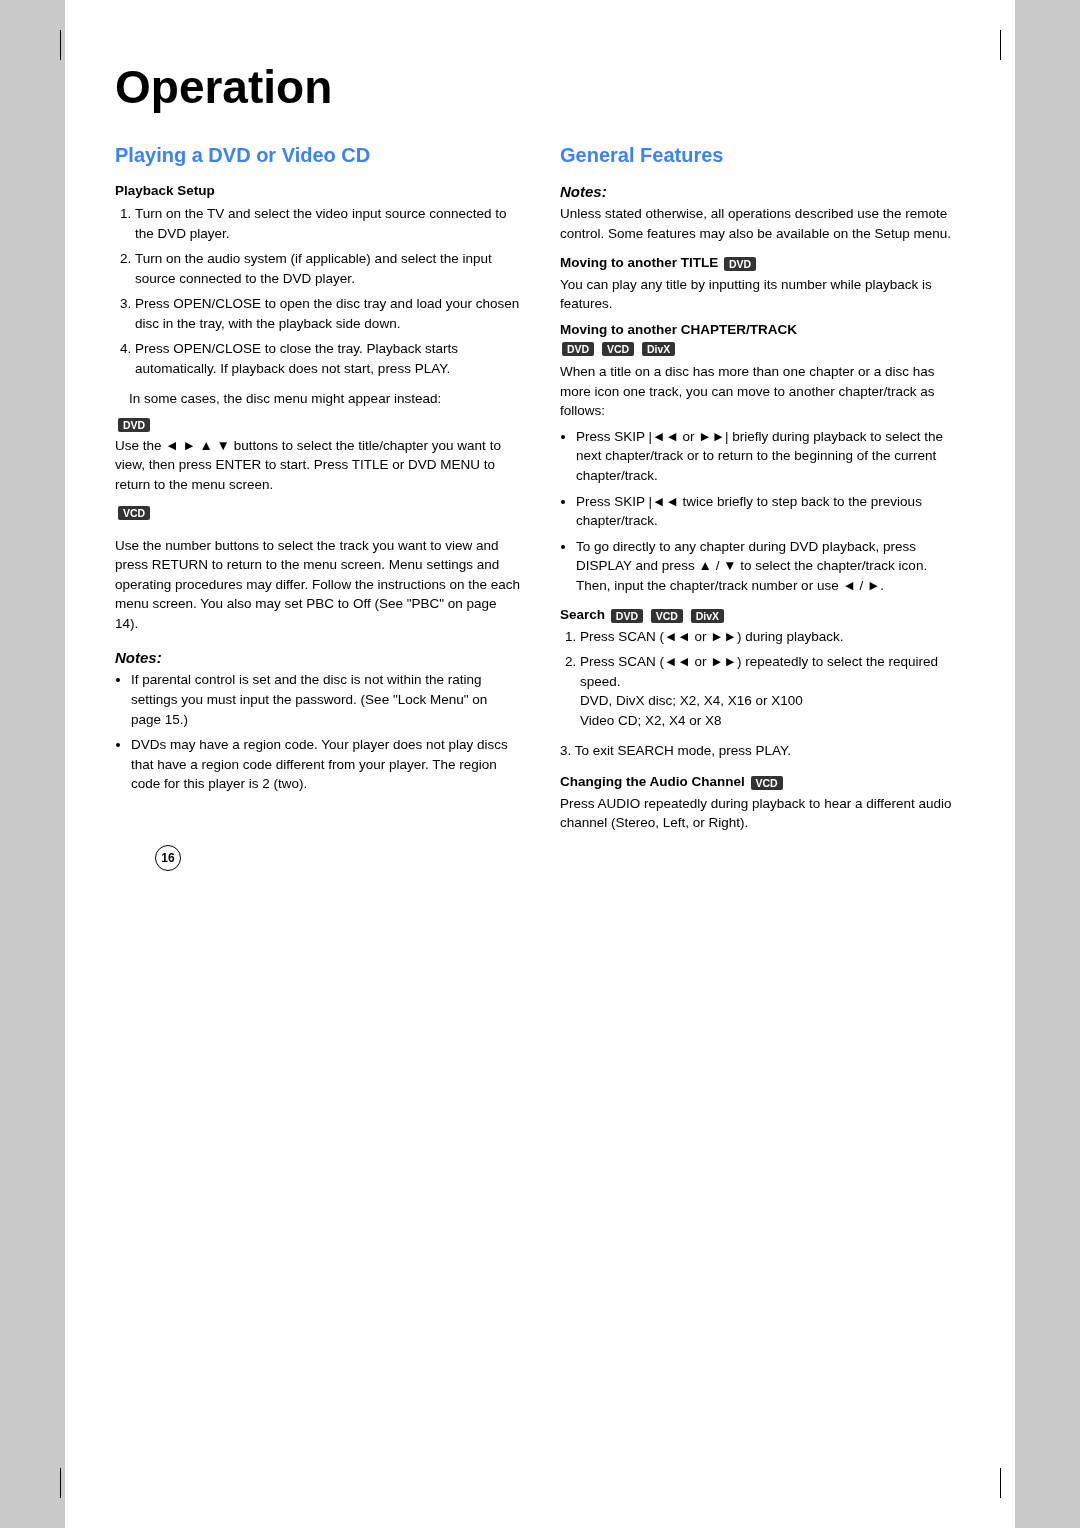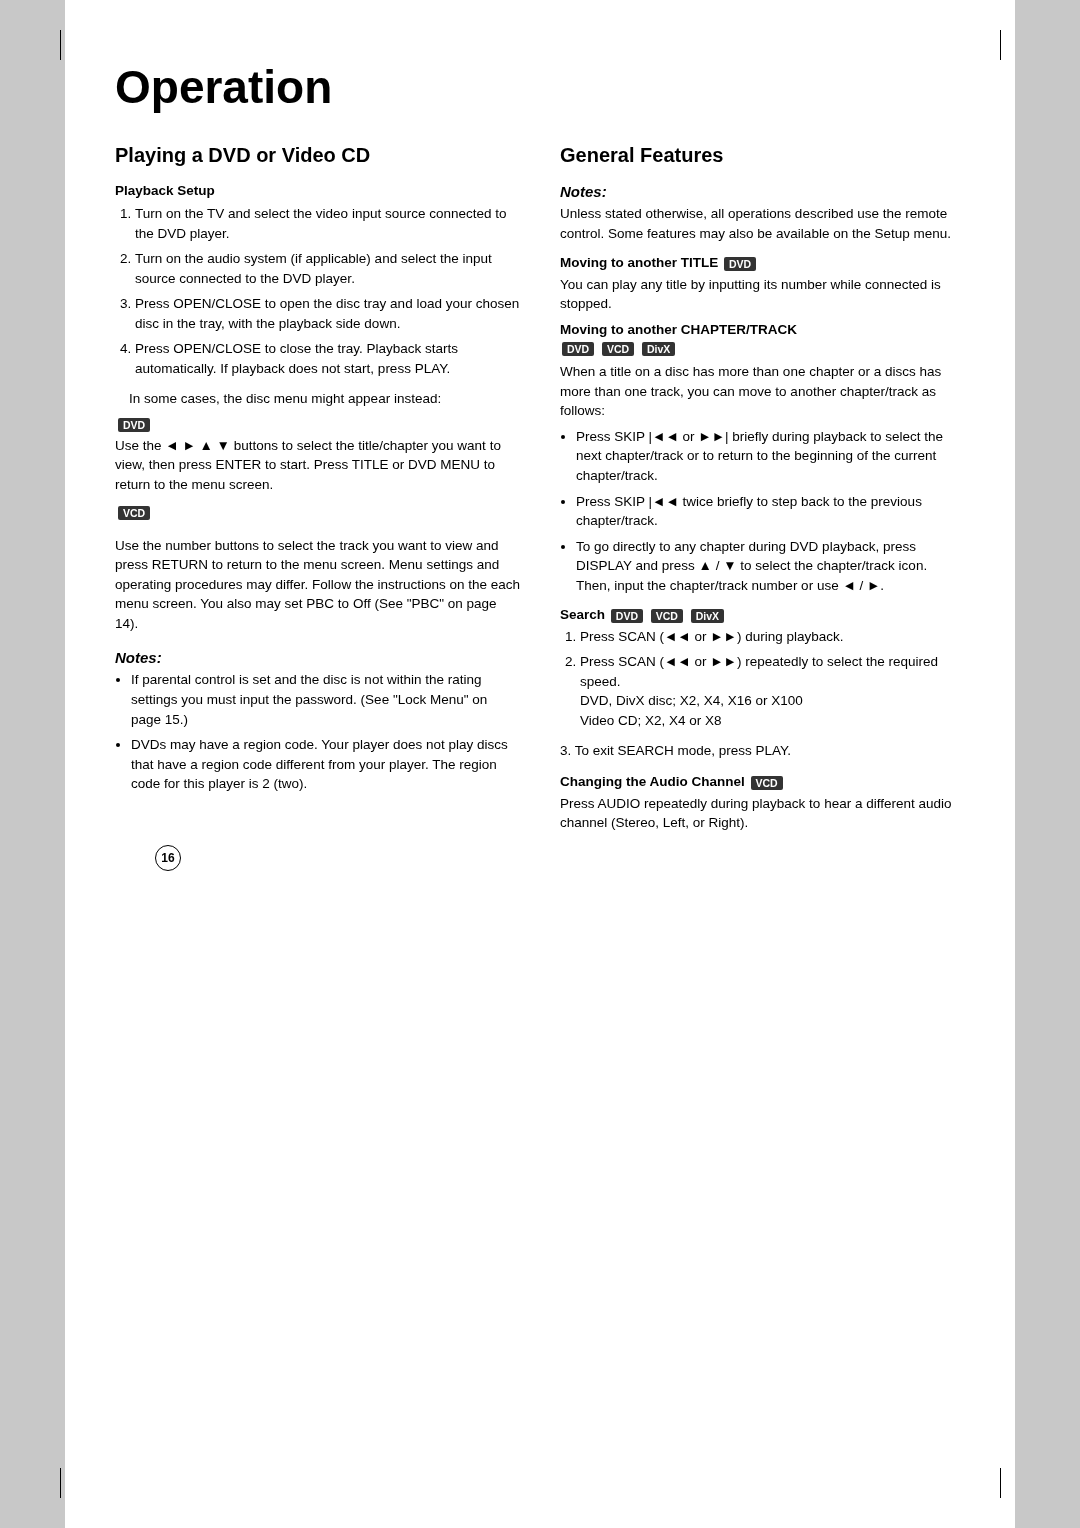--- a/index.html
+++ b/index.html
@@ -76,21 +76,21 @@
 
     .col-right {
       flex: 1;
     }
 
     
     .section-heading {
       font-size: 20px;
       font-weight: bold;
       margin-bottom: 16px;
-      color: #000000;
+      color: #3b82f6;
     }
 
     
     .sub-heading {
       font-size: 13.5px;
       font-weight: bold;
       margin-bottom: 6px;
       margin-top: 14px;
       color: #000;
     }
@@ -243,33 +243,33 @@
       <div class="notes-block">
         <div class="notes-title">Notes:</div>
         <p>Unless stated otherwise, all operations described use the remote control. Some features may also be available on the Setup menu.</p>
       </div>
 
       <div style="margin-top:12px; margin-bottom:8px;">
         <div style="font-weight:bold; font-size:13.5px; margin-bottom:4px;">
           <span>Moving to another TITLE</span>
           <span class="badge-outline">DVD</span>
         </div>
-        <p>You can play any title by inputting its number while connected is stopped.</p>
+        <p>You can play any title by inputting its number while playback is features.</p>
       </div>
 
       <div style="margin-top:3px; margin-bottom:8px;">
         <div style="font-weight:bold; font-size:13.5px; margin-bottom:4px;">
           <span>Moving to another CHAPTER/TRACK</span>
         </div>
         <div style="margin-bottom:6px;">
           <span class="badge-outline">DVD</span>
           <span class="badge-outline">VCD</span>
           <span class="badge-outline">DivX</span>
         </div>
-        <p>When a title on a disc has more than one chapter or a discs has more than one track, you can move to another chapter/track as follows:</p>
+        <p>When a title on a disc has more than one chapter or a disc has more icon one track, you can move to another chapter/track as follows:</p>
         <ul style="margin-top:6px;">
           <li>Press SKIP |◄◄ or ►►| briefly during playback to select the next chapter/track or to return to the beginning of the current chapter/track.</li>
           <li>Press SKIP |◄◄ twice briefly to step back to the previous chapter/track.</li>
           <li>To go directly to any chapter during DVD playback, press DISPLAY and press ▲ / ▼ to select the chapter/track icon. Then, input the chapter/track number or use ◄ / ►.</li>
         </ul>
       </div>
 
       <div style="margin-top:12px; margin-bottom:8px;">
         <div style="font-weight:bold; font-size:13.5px; margin-bottom:4px;">
           <span>Search</span>

